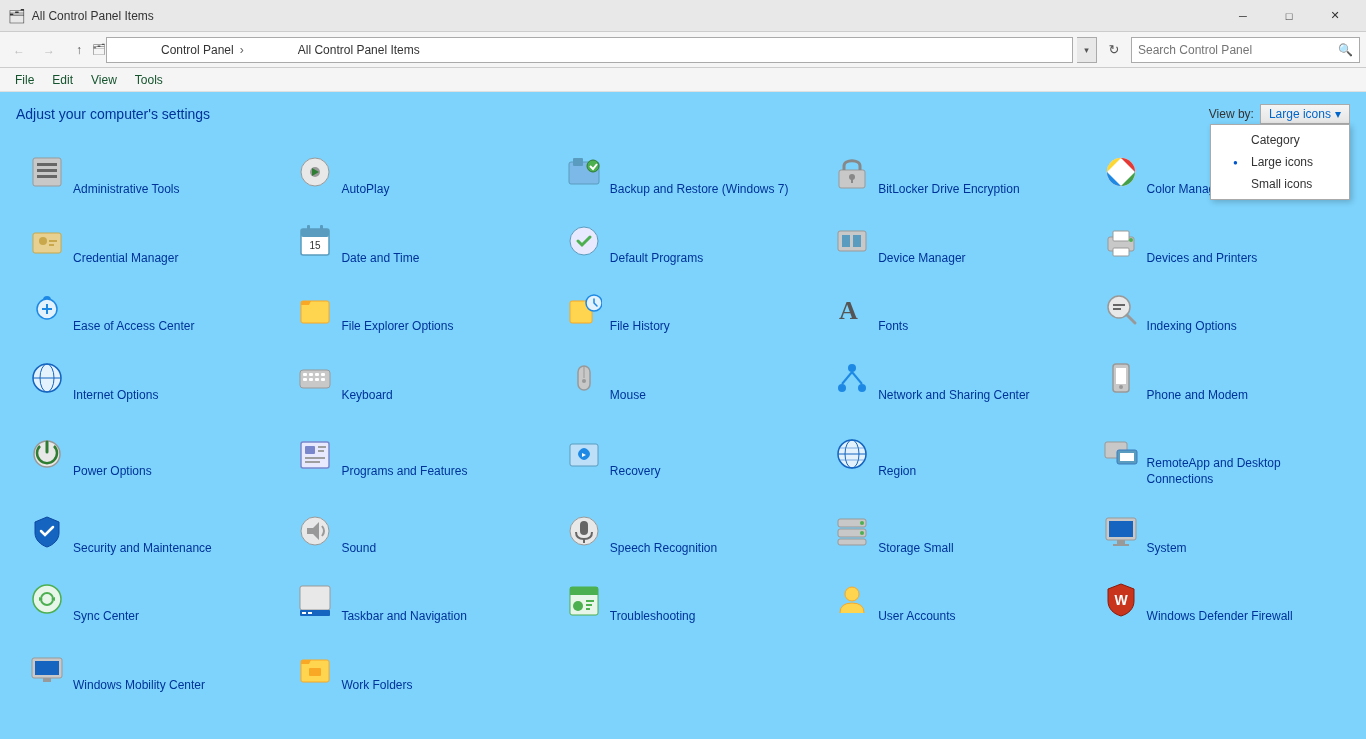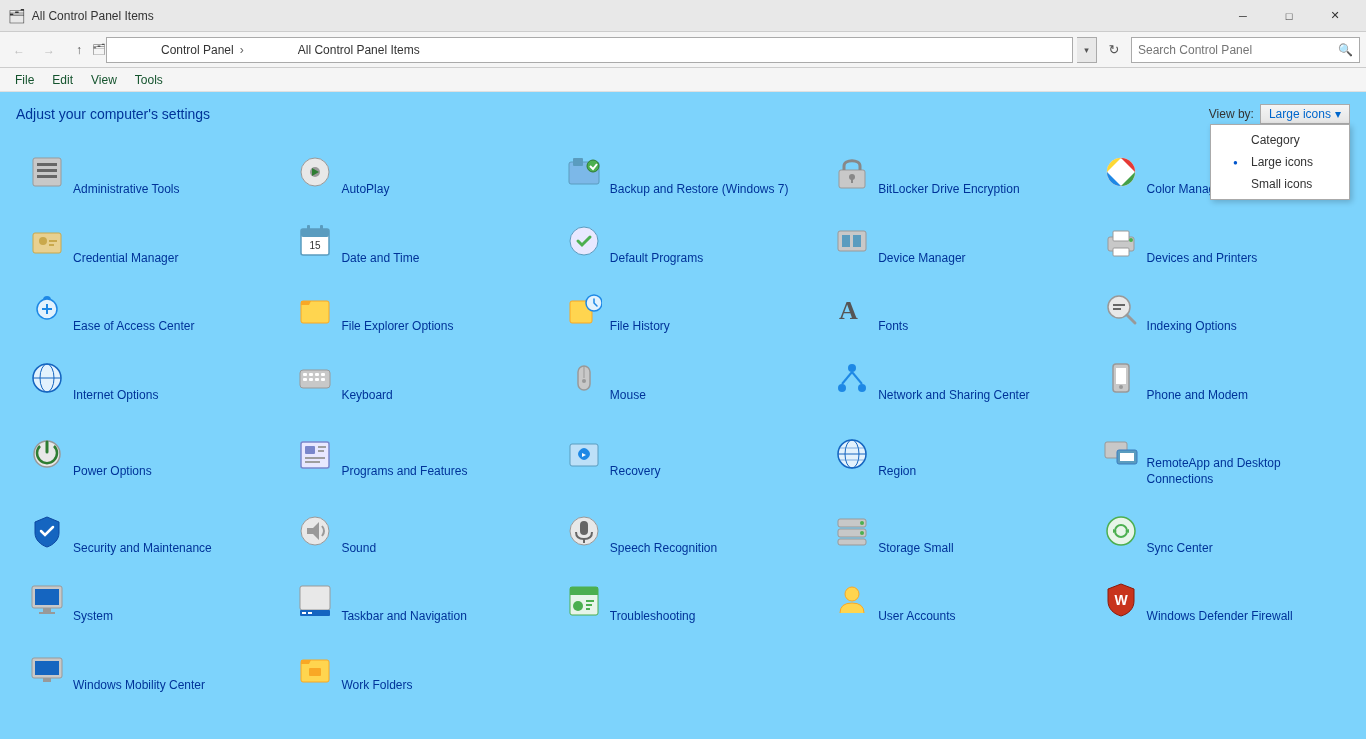--- a/index.html
+++ b/index.html
@@ -616,39 +616,39 @@
             <rect x="4" y="26" width="28" height="6" rx="2" fill="#c8c8c8" stroke="#999" stroke-width="1"></rect>
             <circle cx="28" cy="10" r="2" fill="#4caf50"></circle>
             <circle cx="28" cy="20" r="2" fill="#4caf50"></circle>
           </svg>
         </div>
         <div class="item-label">Storage Small</div>
       </div>
       <div class="control-item">
         <div class="item-icon">
           <svg width="36" height="36" viewBox="0 0 36 36">
+            <rect x="3" y="5" width="30" height="22" rx="2" fill="#c8c8c8" stroke="#999" stroke-width="1"></rect>
+            <rect x="6" y="8" width="24" height="16" fill="#1565c0"></rect>
+            <rect x="14" y="27" width="8" height="4" fill="#999"></rect>
+            <rect x="10" y="31" width="16" height="2" fill="#999"></rect>
+          </svg>
+        </div>
+        <div class="item-label">System</div>
+      </div>
+      <div class="control-item">
+        <div class="item-icon">
+          <svg width="36" height="36" viewBox="0 0 36 36">
             <circle cx="18" cy="18" r="14" fill="#e8f5e9" stroke="#4caf50" stroke-width="1.5"></circle>
             <path d="M12 18 A6 6 0 0 1 24 18" fill="none" stroke="#4caf50" stroke-width="2" stroke-linecap="round"></path>
             <path d="M12 18 A6 6 0 0 0 24 18" fill="none" stroke="#4caf50" stroke-width="2" stroke-linecap="round"></path>
             <polygon points="10,16 10,20 14,18" fill="#4caf50"></polygon>
             <polygon points="26,16 26,20 22,18" fill="#4caf50"></polygon>
           </svg>
         </div>
         <div class="item-label">Sync Center</div>
-      </div>
-      <div class="control-item">
-        <div class="item-icon">
-          <svg width="36" height="36" viewBox="0 0 36 36">
-            <rect x="3" y="5" width="30" height="22" rx="2" fill="#c8c8c8" stroke="#999" stroke-width="1"></rect>
-            <rect x="6" y="8" width="24" height="16" fill="#1565c0"></rect>
-            <rect x="14" y="27" width="8" height="4" fill="#999"></rect>
-            <rect x="10" y="31" width="16" height="2" fill="#999"></rect>
-          </svg>
-        </div>
-        <div class="item-label">System</div>
       </div>
       <div class="control-item">
         <div class="item-icon">
           <svg width="36" height="36" viewBox="0 0 36 36">
             <rect x="3" y="5" width="30" height="24" rx="2" fill="#e8e8e8" stroke="#999" stroke-width="1"></rect>
             <rect x="3" y="29" width="30" height="6" rx="1" fill="#1565c0"></rect>
             <rect x="5" y="31" width="4" height="2" fill="white"></rect>
             <rect x="11" y="31" width="4" height="2" fill="white"></rect>
           </svg>
         </div>

